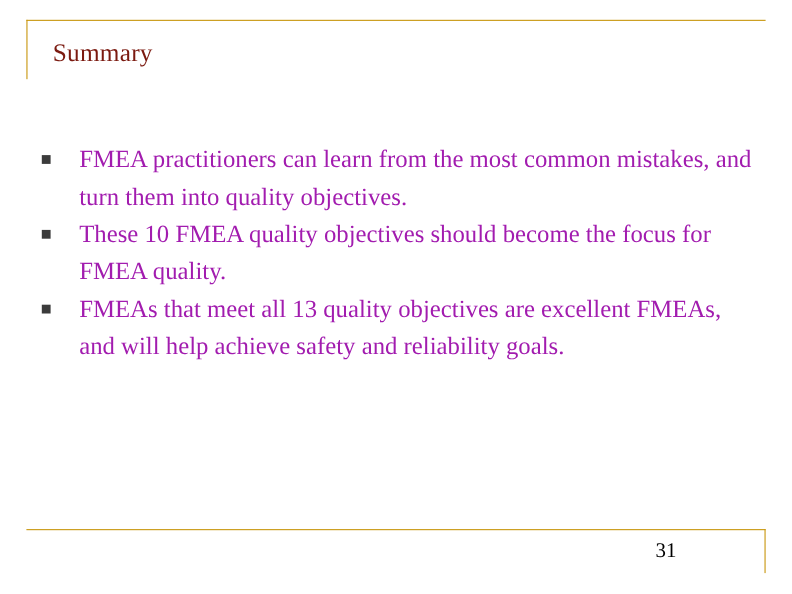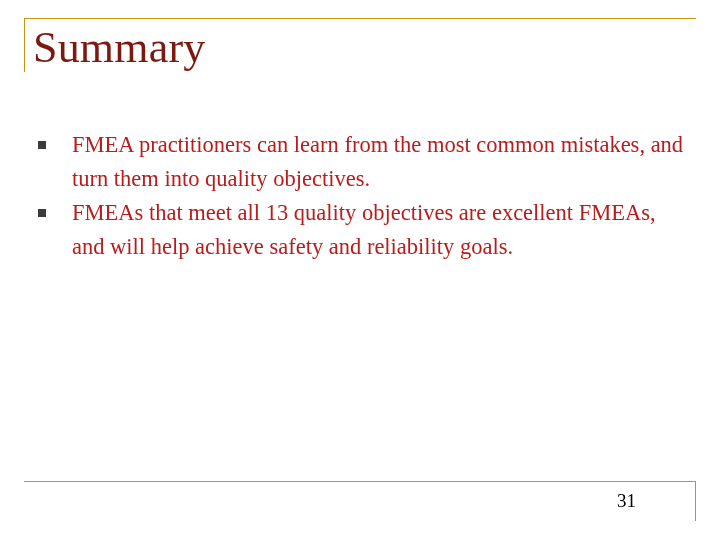--- a/index.html
+++ b/index.html
@@ -32,23 +32,23 @@
   .left-accent {
     position: absolute;
     left: 24px;
     top: 18px;
     width: 1px;
     height: 54px;
     background: #c8960c;
   }
   .title {
     position: absolute;
-    left: 33px;
+    left: 48px;
     top: 28px;
-    font-size: 44px;
+    font-size: 23px;
     line-height: 40px;
     color: #7b1a10;
     font-family: "Liberation Serif", serif;
     font-weight: normal;
     letter-spacing: 0.2px;
     white-space: nowrap;
   }
   .body-list {
     position: absolute;
     left: 38px;
@@ -68,21 +68,21 @@
     left: 0px;
     top: 13px;
     width: 8px;
     height: 8px;
     background: #3b3b3b;
   }
   .bullet-text {
     display: block;
     font-size: 22.5px;
     line-height: 34px;
-    color: #b91c1c;
+    color: #a21caf;
     font-family: "Liberation Serif", serif;
   }
   
   .bottom-rule {
     position: absolute;
     left: 24px;
     top: 481px;
     width: 672px;
     height: 1px;
     background: #c8960c;
@@ -93,21 +93,21 @@
     top: 481px;
     width: 1px;
     height: 40px;
     background: #c8960c;
   }
   .page-number {
     position: absolute;
     left: 596px;
     top: 489px;
     width: 40px;
-    text-align: right;
+    text-align: left;
     font-size: 19px;
     line-height: 24px;
     color: #000000;
     font-family: "Liberation Serif", serif;
   }
 </style>
 </head>
 <body>
 
 <div class="slide">
@@ -117,20 +117,24 @@
 
   <div class="title">Summary</div>
 
   <ul class="body-list">
     <li class="bullet-row">
       <span class="bullet-marker"></span>
       <span class="bullet-text">FMEA practitioners can learn from the most common mistakes, and turn them into quality objectives.</span>
     </li>
     <li class="bullet-row">
       <span class="bullet-marker"></span>
+      <span class="bullet-text">These 10 FMEA quality objectives should become the focus for FMEA quality.</span>
+    </li>
+    <li class="bullet-row">
+      <span class="bullet-marker"></span>
       <span class="bullet-text">FMEAs that meet all 13 quality objectives are excellent FMEAs, and will help achieve safety and reliability goals.</span>
     </li>
   </ul>
 
   <div class="bottom-rule"></div>
   <div class="right-accent"></div>
 
   <div class="page-number">31</div>
 
 </div>

